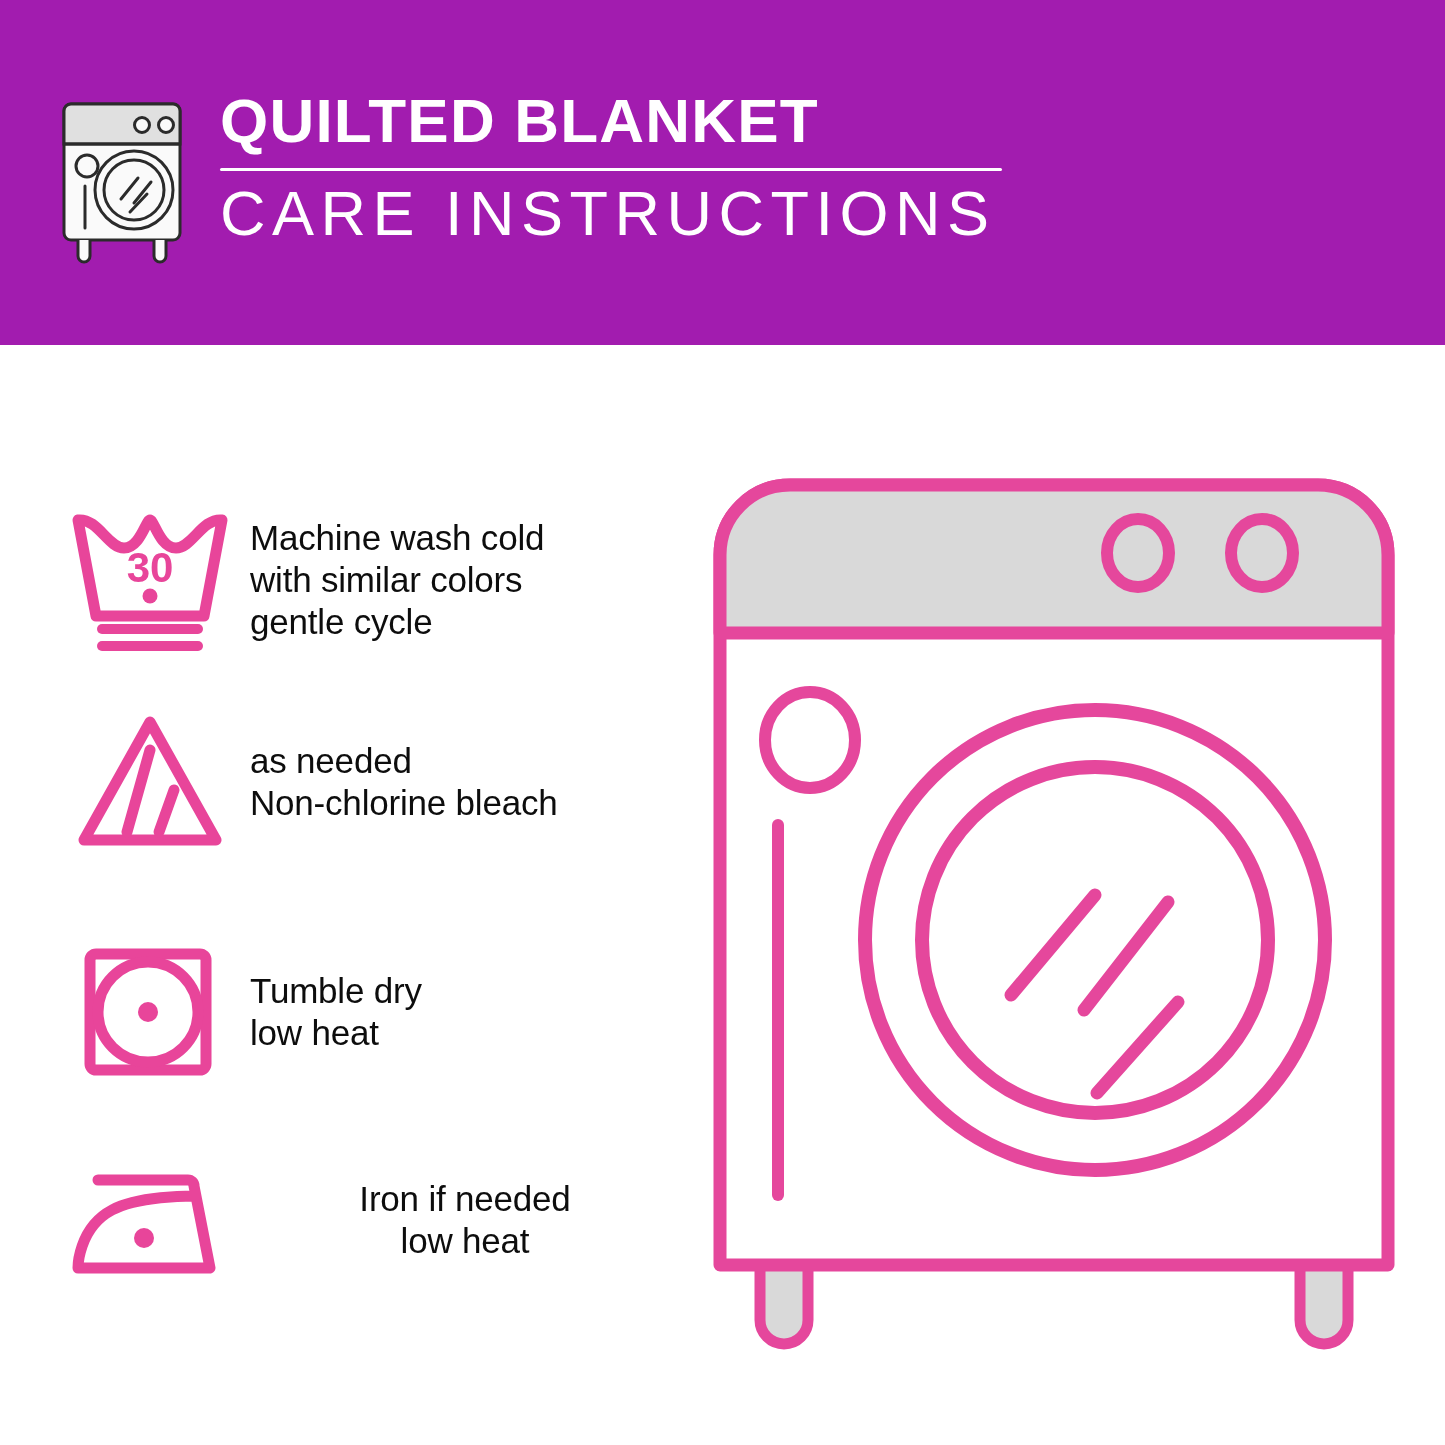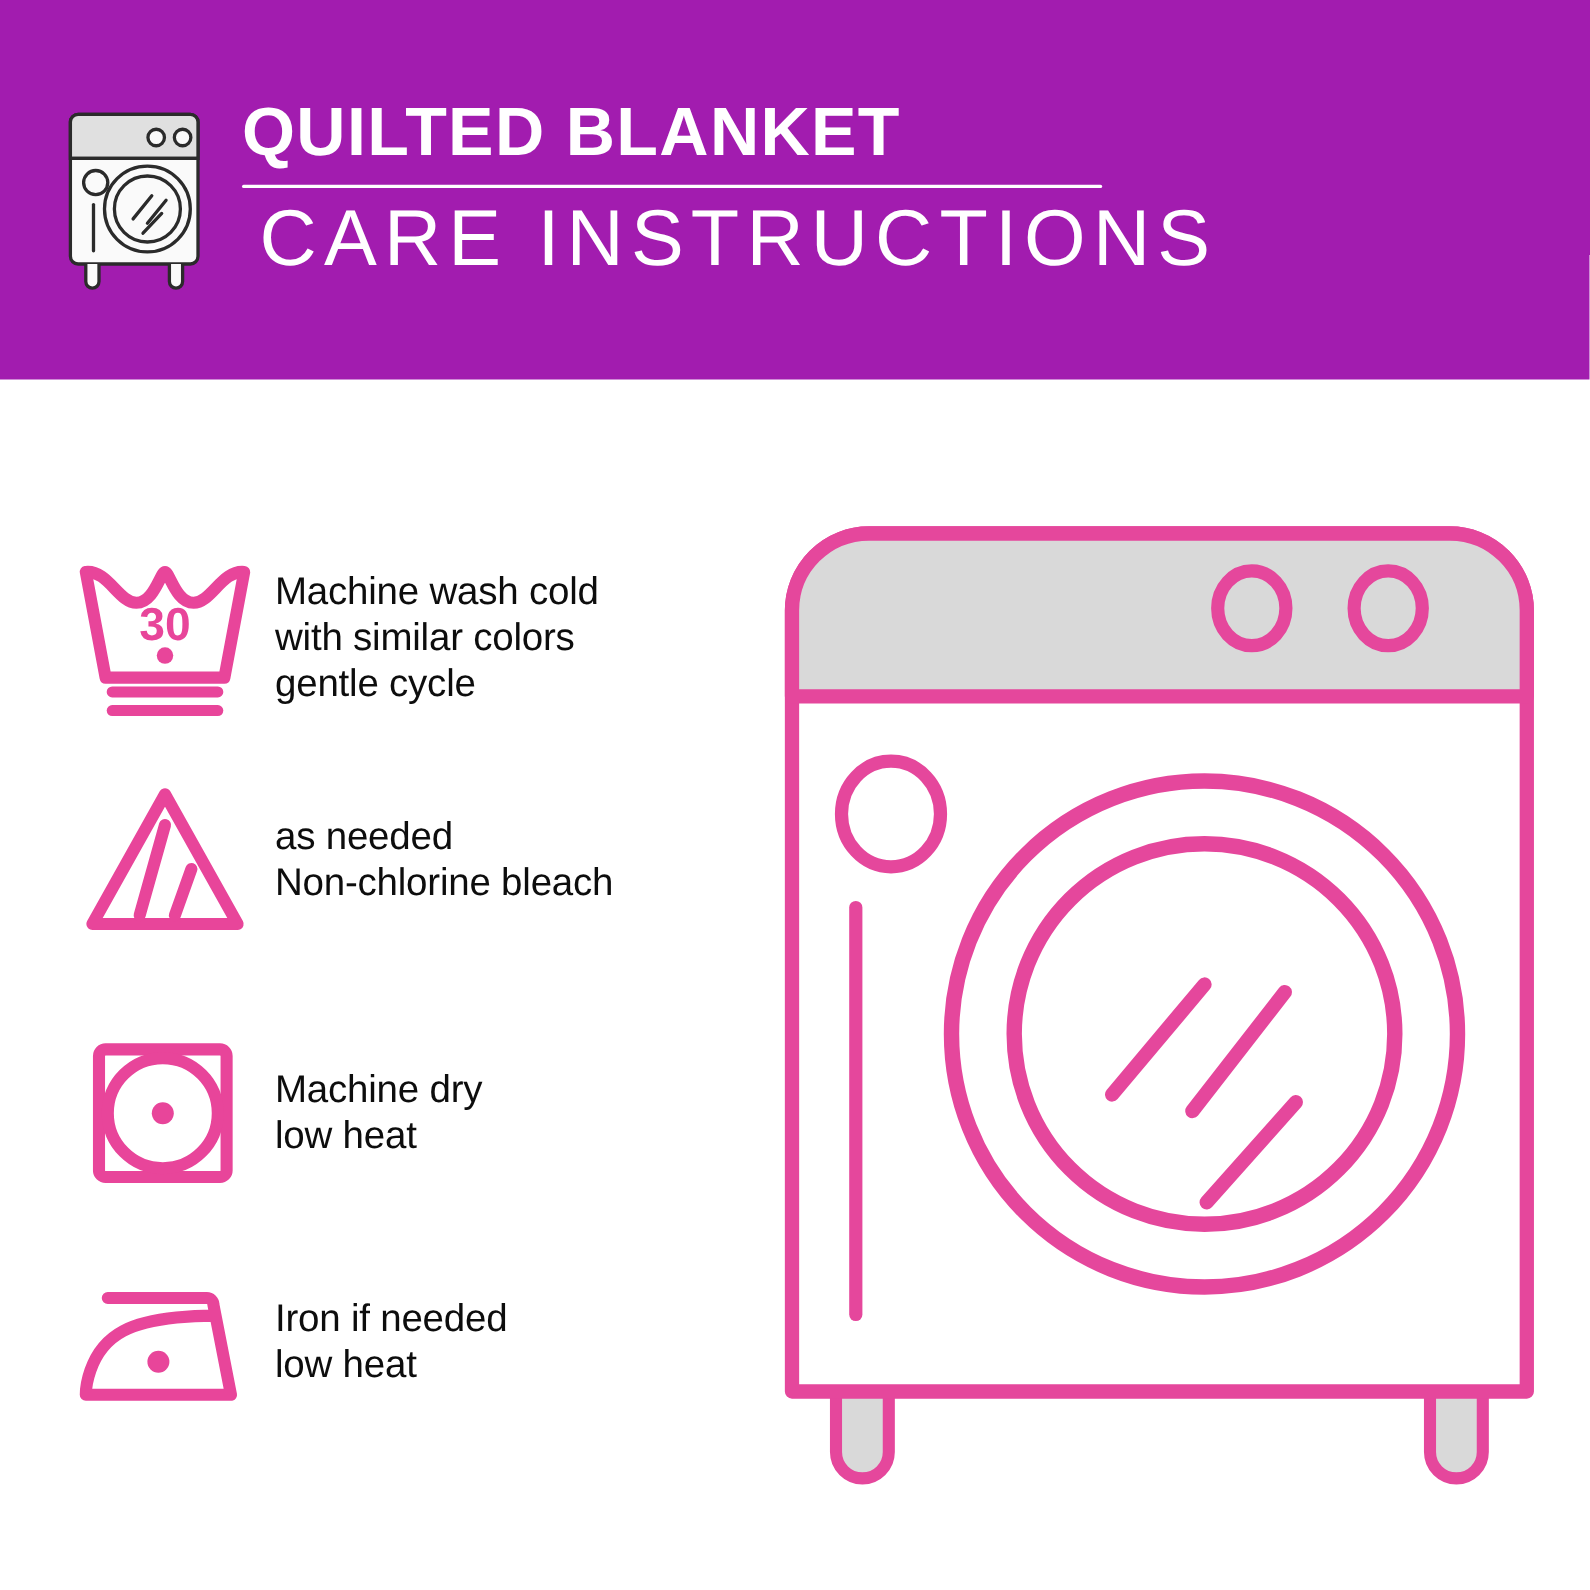--- a/index.html
+++ b/index.html
@@ -56,26 +56,26 @@
   .title-rule {
     width: 782px;
     height: 3px;
     background: #ffffff;
     margin: 14px 0 12px 0;
     border-radius: 2px;
   }
   .title-sub {
     font-family: "Liberation Sans", sans-serif;
     font-weight: 400;
-    font-size: 72px;
+    font-size: 63px;
     line-height: 60px;
     letter-spacing: 6.5px;
     color: #ffffff;
     white-space: nowrap;
-    margin: 16px;
+    margin: 0;
     padding: 0;
   }
 
   
   .care-list {
     position: absolute;
     left: 0;
     top: 345px;
     width: 700px;
     height: 1100px;
@@ -83,21 +83,21 @@
   .care-row {
     position: absolute;
     left: 60px;
     display: flex;
     align-items: center;
     width: 620px;
   }
   .care-row-0 { top: 150px; justify-content: space-between; }
   .care-row-1 { top: 352px; }
   .care-row-2 { top: 582px; }
-  .care-row-3 { top: 790px; }
+  .care-row-3 { top: 790px; text-align: center; }
 
   .care-symbol {
     flex: 0 0 auto;
     width: 180px;
     height: 170px;
     display: flex;
     align-items: center;
     justify-content: center;
   }
   .care-text {
@@ -202,21 +202,21 @@
 
   <div class="care-row care-row-2">
     <div class="care-symbol">
       <svg width="172" height="152" viewBox="0 0 172 152">
         <rect x="26" y="18" width="116" height="116" rx="6" ry="6" fill="none" stroke="#e8459a" stroke-width="11"></rect>
         <circle cx="84" cy="76" r="50" fill="none" stroke="#e8459a" stroke-width="11"></circle>
         <circle cx="84" cy="76" r="10" fill="#e8459a"></circle>
       </svg>
     </div>
     <div class="care-text">
-      <span>Machine dry</span>
+      <span>Tumble dry</span>
       <span>low heat</span>
     </div>
   </div>
 
   <div class="care-row care-row-3">
     <div class="care-symbol">
       <svg width="180" height="152" viewBox="0 0 180 152">
 
         <path d="M38 36 H128 a6 6 0 0 1 6 6 L 150 124 H 18 C 18 124 18 84 52 66 C 78 52 128 52 134 52" fill="none" stroke="#e8459a" stroke-width="11" stroke-linejoin="round" stroke-linecap="round"></path>
         <circle cx="84" cy="94" r="10" fill="#e8459a"></circle>

